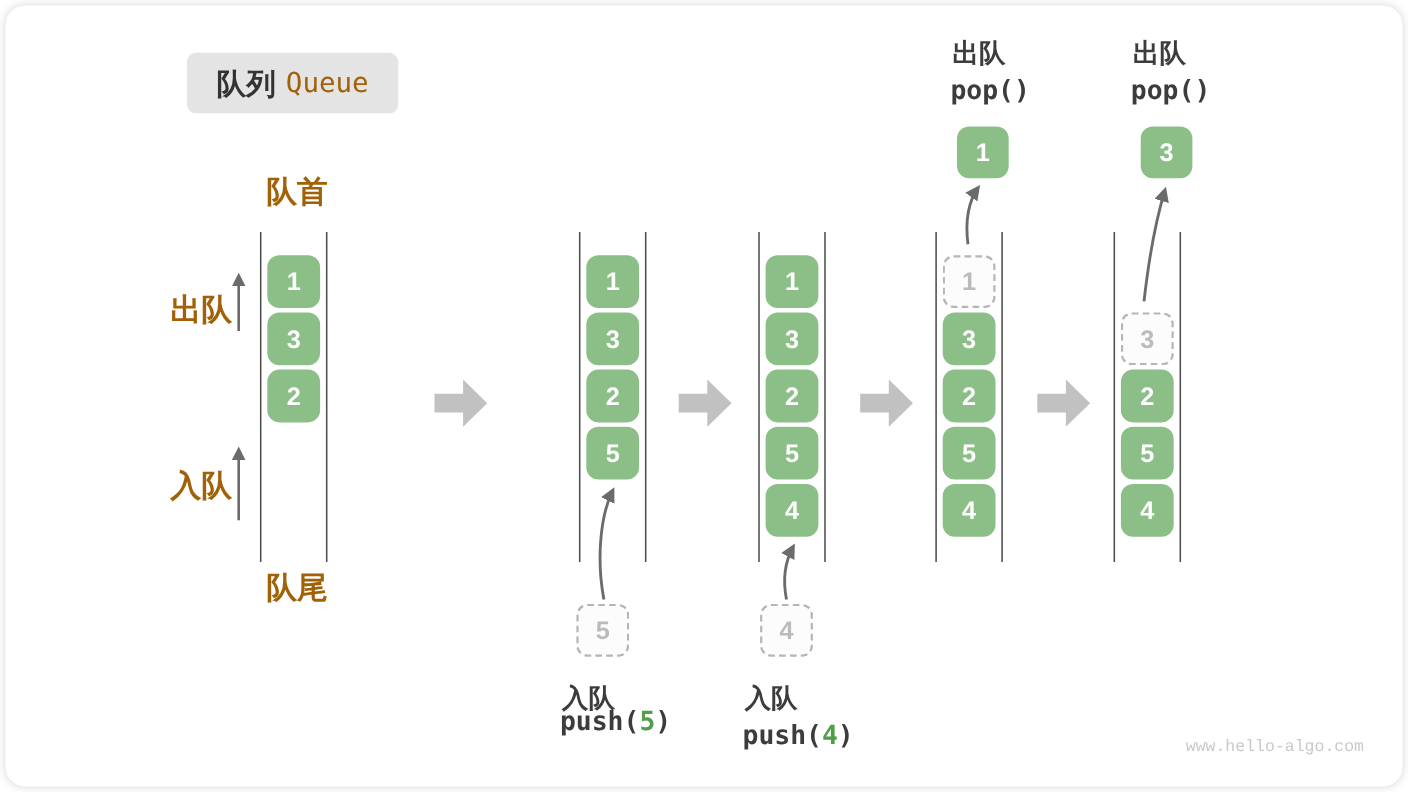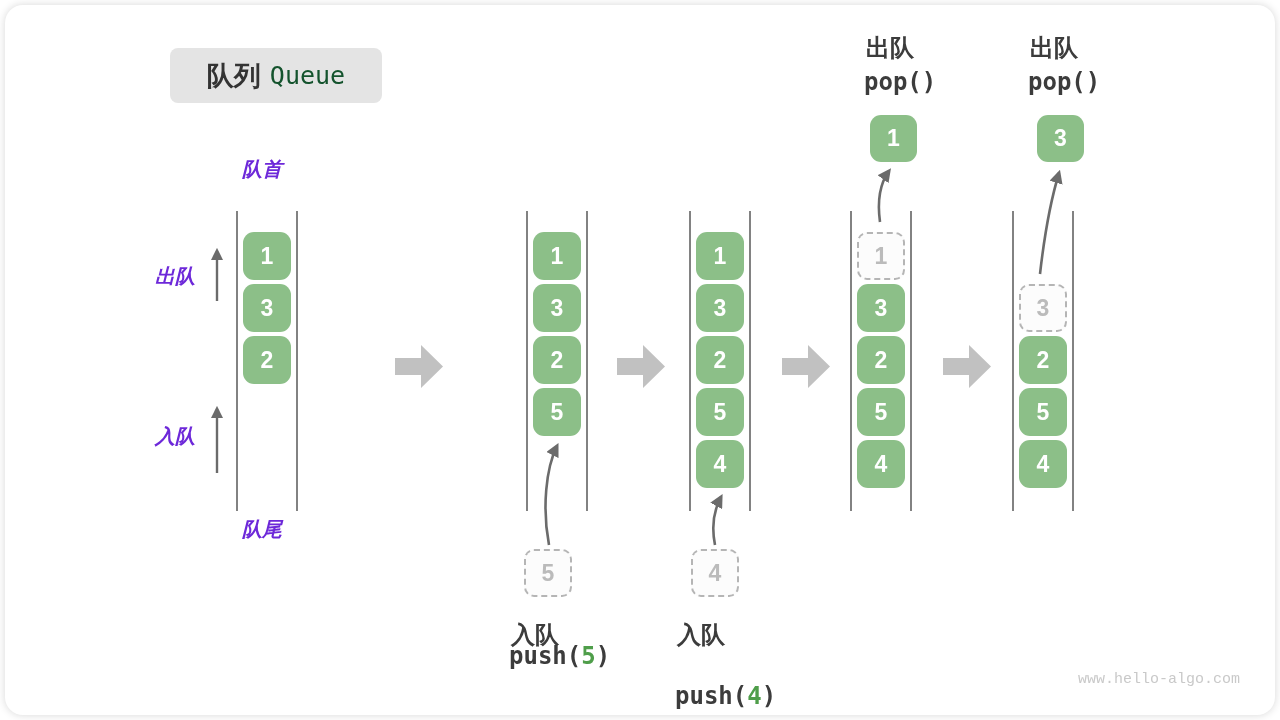--- a/index.html
+++ b/index.html
@@ -1,23 +1,23 @@
 <!DOCTYPE html>
 <html><head>
 <meta charset="utf-8">
 <style>
   html,body{margin:0;padding:0;background:#ffffff;}
   .stage{position:relative;width:1280px;height:720px;font-family:"Liberation Sans",sans-serif;overflow:hidden;}
   .card{position:absolute;left:5px;top:5px;right:5px;bottom:5px;background:#ffffff;border-radius:18px;
         box-shadow:0 0 9px rgba(0,0,0,0.16);}
-  .title-box{position:absolute;left:170px;top:48px;width:212px;height:55px;background:#e4e4e4;border-radius:8px;
+  .title-box{position:absolute;left:170px;top:48px;width:192px;height:55px;background:#e4e4e4;border-radius:8px;
              display:flex;align-items:center;justify-content:center;gap:9px;}
   .title-zh{font-size:27px;font-weight:700;color:#333333;}
-  .title-en{font-family:"DejaVu Sans Mono",monospace;font-size:25px;color:#14532d;}
-  .side-label{position:absolute;font-size:20px;font-weight:700;color:#6d28d9;white-space:nowrap;font-style:italic;}
+  .title-en{font-family:"DejaVu Sans Mono",monospace;font-size:25px;color:#a16207;}
+  .side-label{position:absolute;font-size:28px;font-weight:700;color:#a16207;white-space:nowrap;}
   .op-label{position:absolute;font-size:24px;font-weight:600;color:#3c3c3c;white-space:nowrap;}
   .code{position:absolute;font-family:"DejaVu Sans Mono",monospace;font-size:24px;font-weight:600;color:#3c3c3c;white-space:nowrap;}
   .code .accent{color:#4f9e4a;font-weight:700;}
   .cell{position:absolute;width:48px;height:48px;border-radius:11px;background:#8cbf88;color:#ffffff;
         font-size:23px;font-weight:700;display:flex;align-items:center;justify-content:center;}
   .ghost{position:absolute;width:44px;height:44px;border:2.5px dashed #b5b5b5;border-radius:10px;background:#fcfcfc;
          color:#bbbbbb;font-size:23px;font-weight:600;display:flex;align-items:center;justify-content:center;}
   .watermark{position:absolute;right:40px;top:671px;font-family:Liberation Mono, monospace;font-size:15px;color:#c9c9c9;}
   svg.overlay{position:absolute;left:0;top:0;pointer-events:none;}
 </style>
@@ -114,21 +114,21 @@
   <div class="cell" style="left:1019px;top:388px;">5</div>
   <div class="cell" style="left:1019px;top:440px;">4</div>
   <div class="cell" style="left:1037px;top:115px;width:47px;height:47px;">3</div>
 
   <div class="op-label" style="left:511px;top:619px;">入队</div>
   <div class="code" style="left:509px;top:642px;">
     <span>push(</span><span class="accent">5</span><span>)</span>
   </div>
 
   <div class="op-label" style="left:677px;top:619px;">入队</div>
-  <div class="code" style="left:675px;top:654px;margin-top:28px;">
+  <div class="code" style="left:675px;top:654px;">
     <span>push(</span><span class="accent">4</span><span>)</span>
   </div>
 
   <div class="op-label" style="left:866px;top:32px;">出队</div>
   <div class="code" style="left:864px;top:68px;">pop()</div>
 
   <div class="op-label" style="left:1030px;top:32px;">出队</div>
   <div class="code" style="left:1028px;top:68px;">pop()</div>
 
   <div class="watermark">www.hello-algo.com</div>

